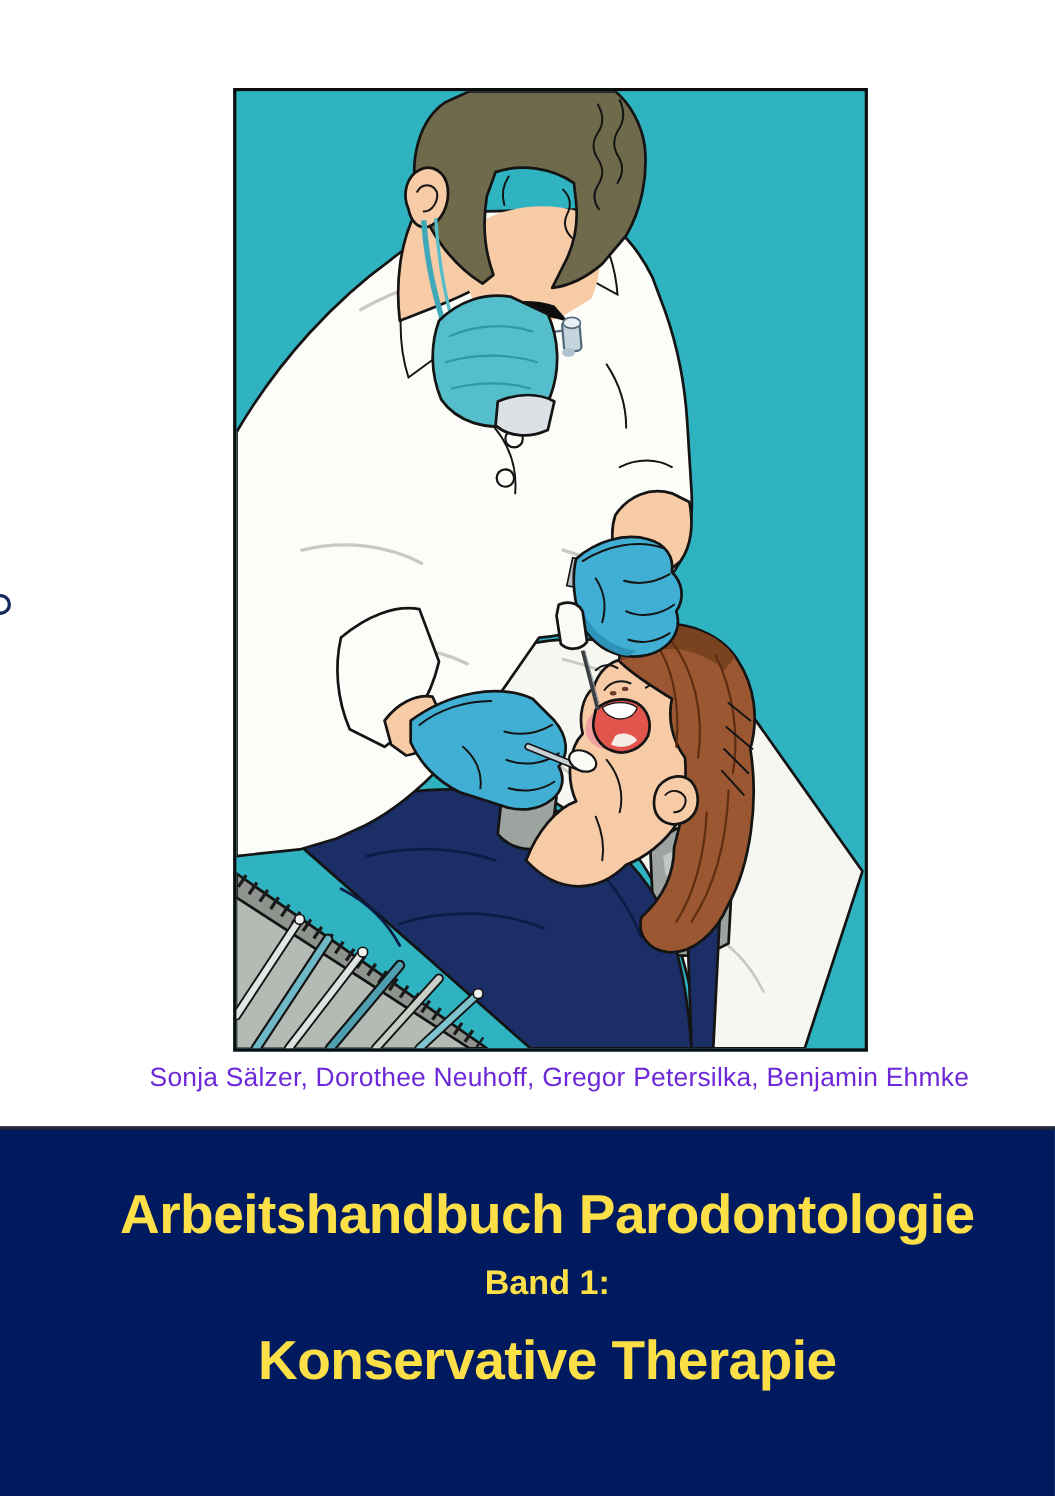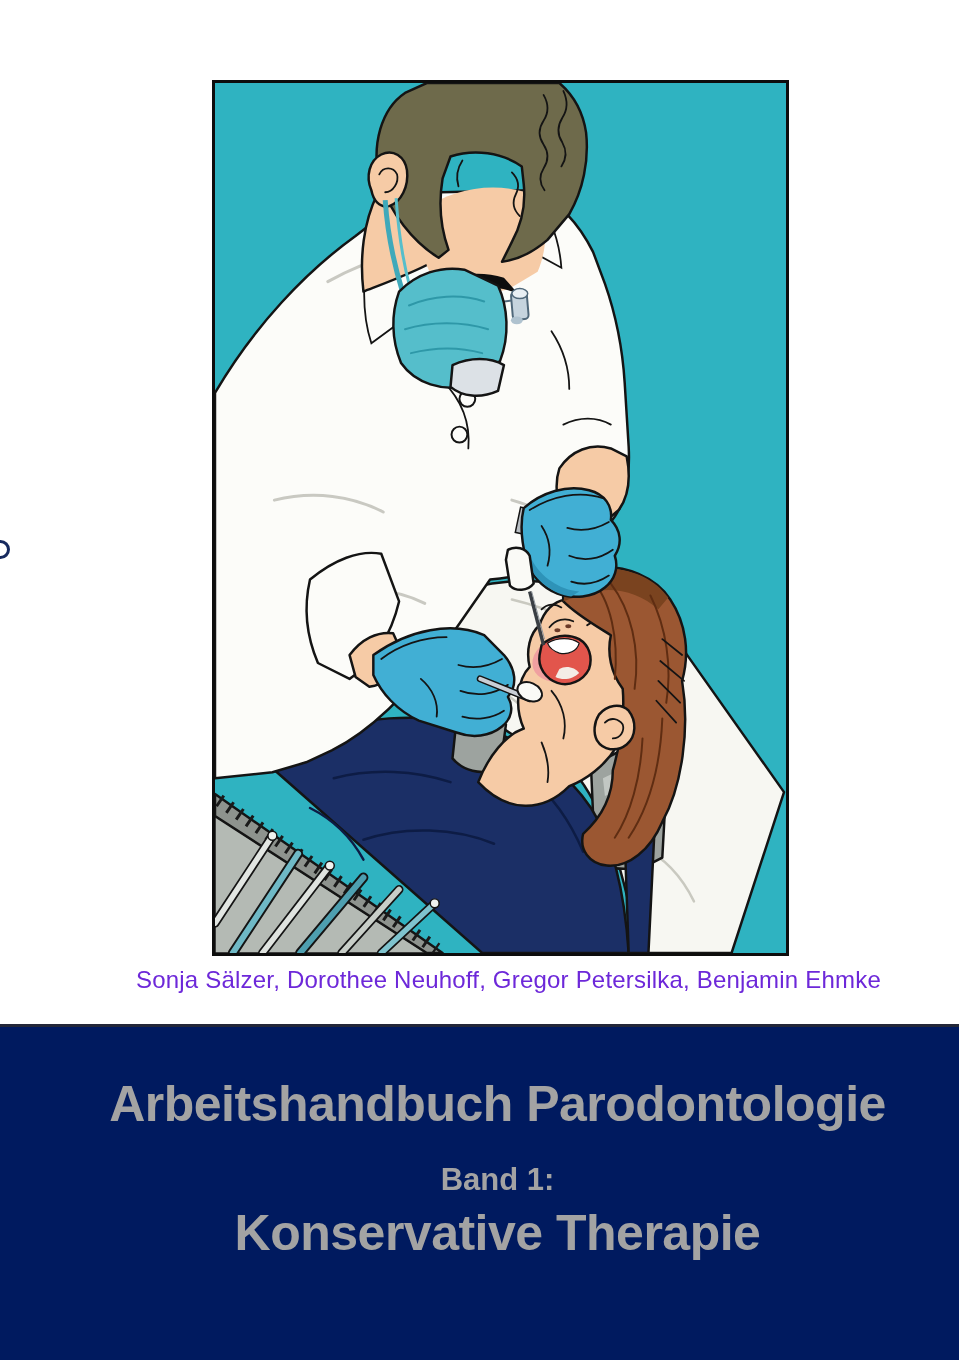--- a/index.html
+++ b/index.html
@@ -23,25 +23,25 @@
   .strand{stroke:#5F2D12;stroke-width:2;fill:none;stroke-linecap:round;}
   .pfold{stroke:#C9C9C0;stroke-width:2.5;fill:none;stroke-linecap:round;}
 
   
   #authors{position:absolute;left:58px;right:0;top:966px;text-align:center;
     font-size:24px;color:#6d28d9;letter-spacing:.2px;}
 
   
   #banner{position:absolute;left:0;right:0;top:1024px;height:336px;
     background:#001A5F;border-top:3px solid #232738;box-sizing:border-box;
-    color:#a3a3a3;}
+    color:#fde047;}
   #banner .inner{padding-top:46px;padding-left:36px;text-align:center;}
   #banner .title{font-size:50px;font-weight:bold;line-height:1.25;letter-spacing:-.5px;}
-  #banner .volume{font-size:31px;font-weight:bold;line-height:1.3;margin-top:24px;}
-  #banner .subtitle{font-size:50px;font-weight:bold;line-height:1.25;margin-top:2px;letter-spacing:-.5px;}
+  #banner .volume{font-size:31px;font-weight:bold;line-height:1.3;margin-top:10px;}
+  #banner .subtitle{font-size:50px;font-weight:bold;line-height:1.25;margin-top:20px;letter-spacing:-.5px;}
 </style>
 </head>
 <body>
 
 <div id="page">
 
   <div id="edge-frag"></div>
 
   <div id="panel">
     <svg viewBox="0 0 577 876" preserveAspectRatio="none">

